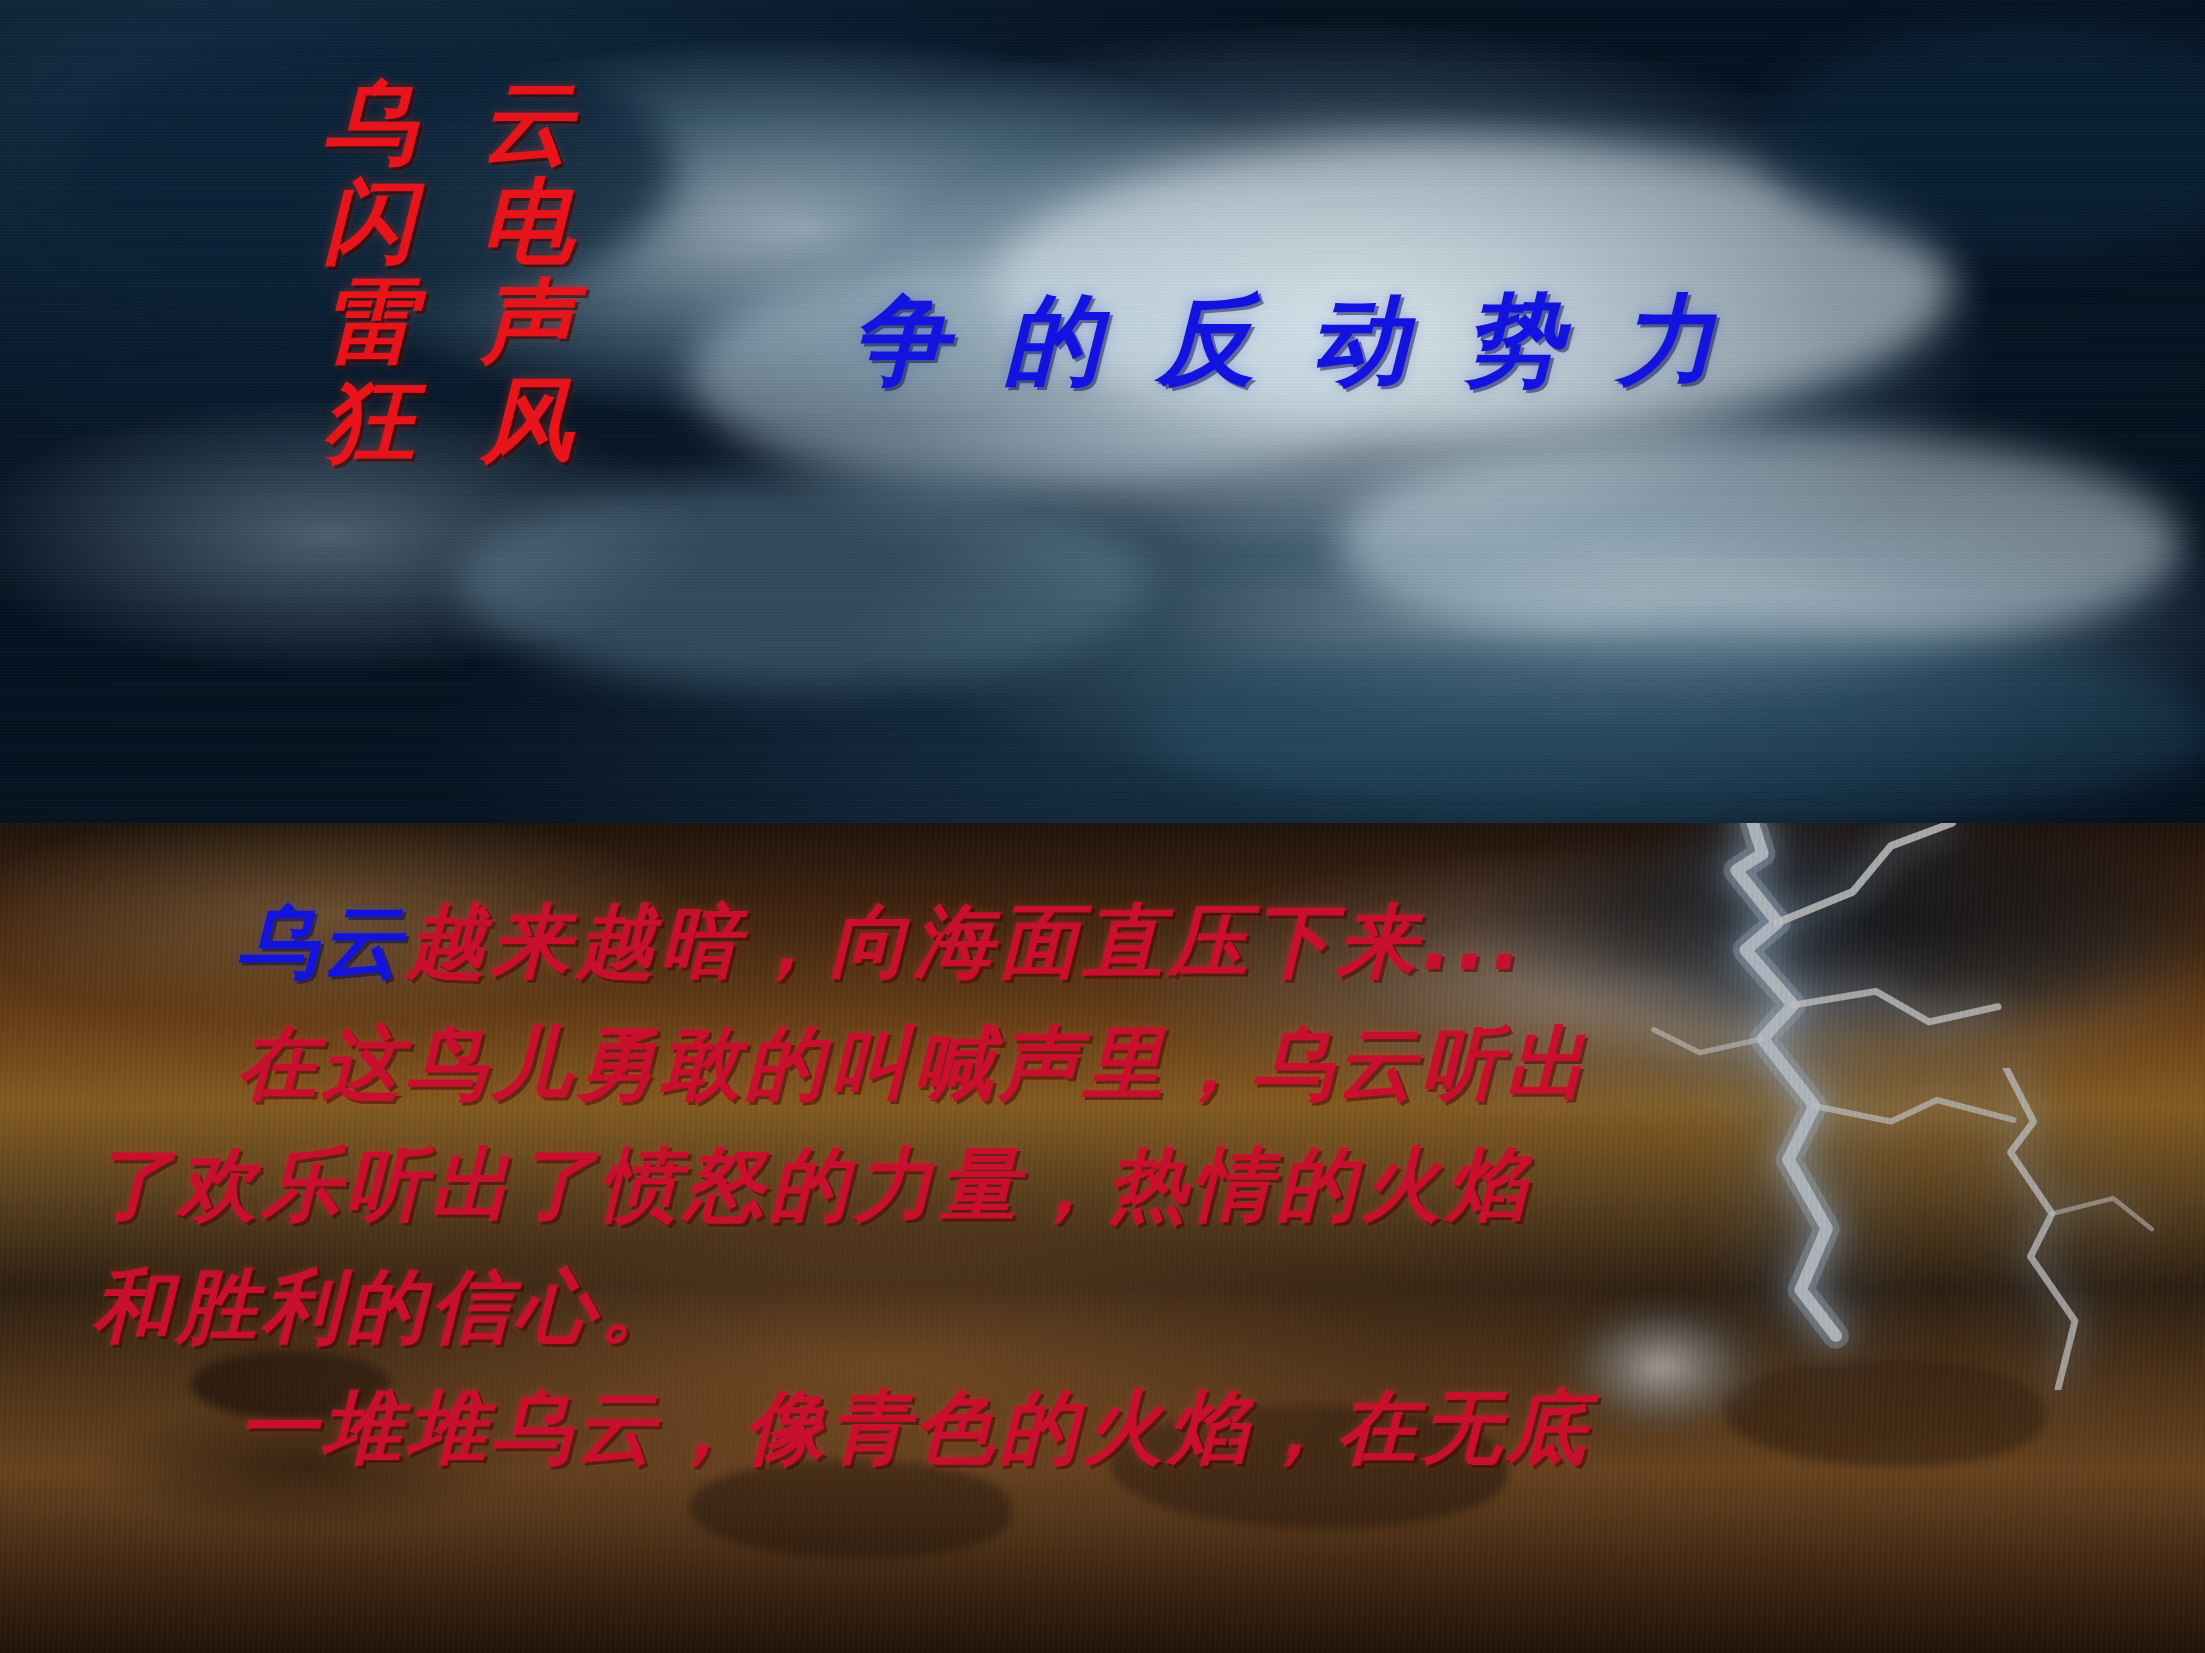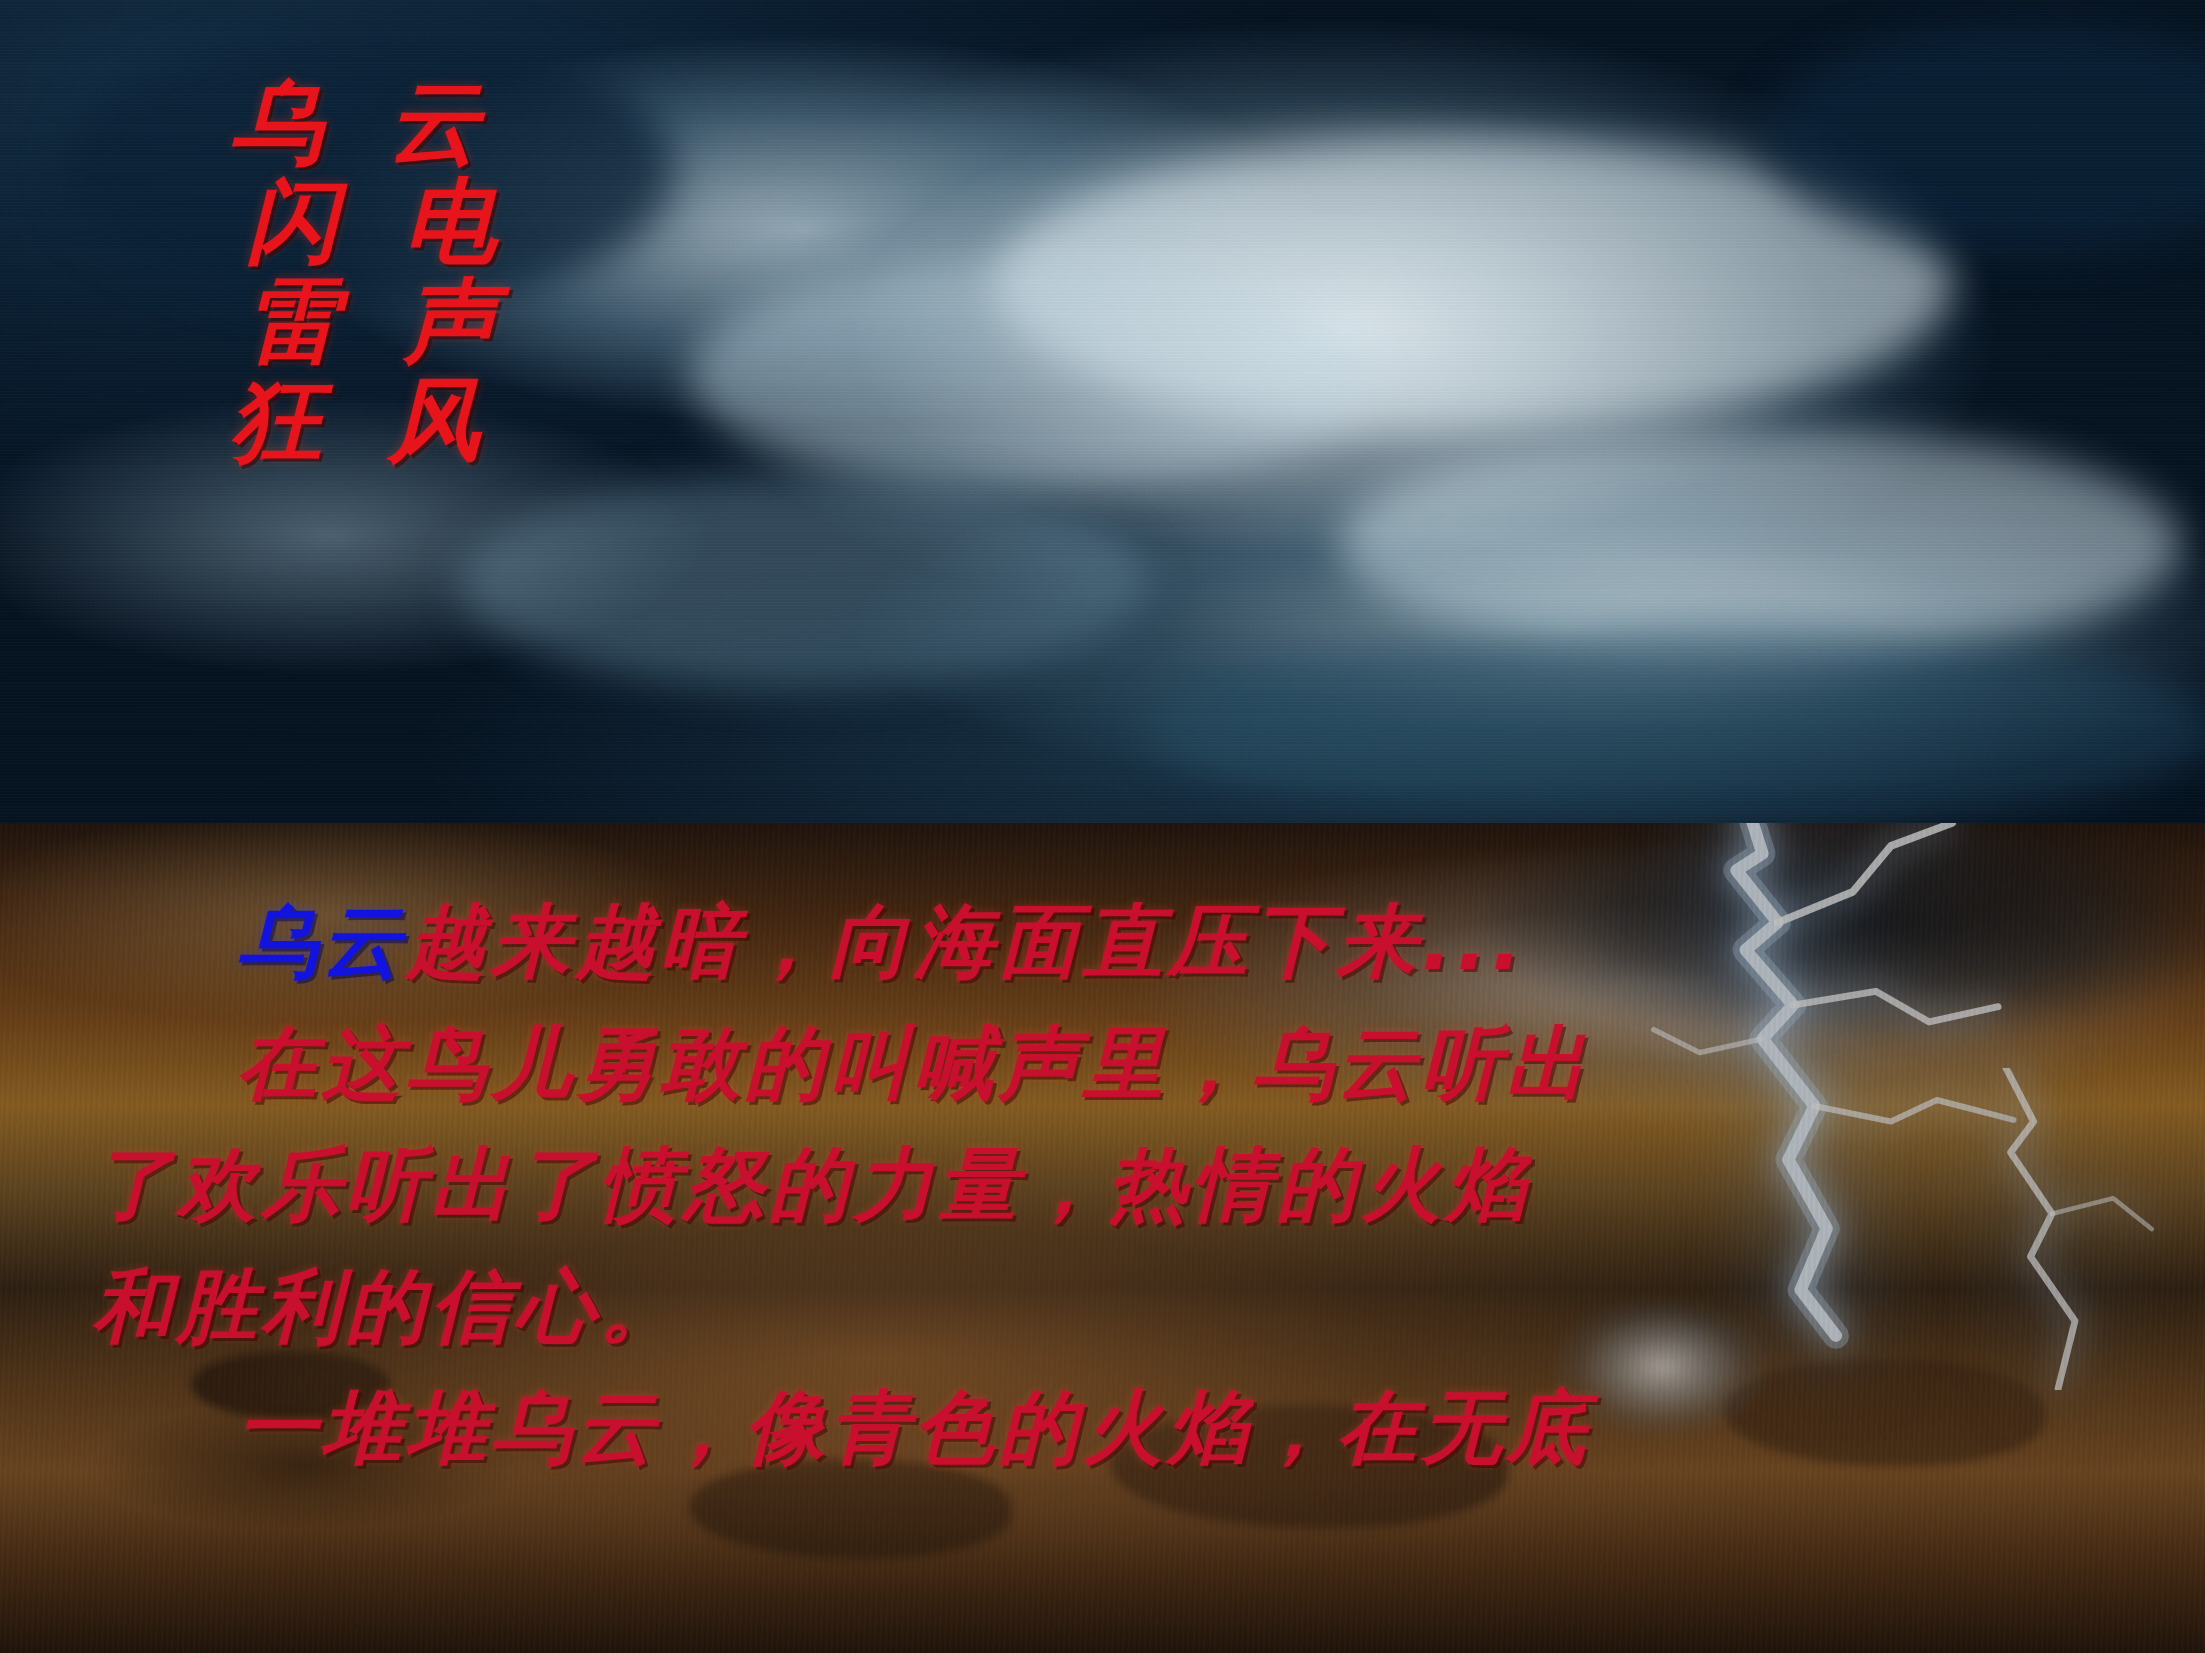--- a/index.html
+++ b/index.html
@@ -104,20 +104,21 @@
     white-space: pre;
   }
 
   
   #left-words {
     position: absolute;
     left: 230px;
     top: 73px;
     width: 360px;
     z-index: 5;
+    text-align: right;
   }
   #left-words .row {
     color: #E8141C;
     font-size: 92px;
     line-height: 1.08;
     letter-spacing: 17px;
     text-shadow:
       3.1px 3.1px 0 rgba(60,0,0,0.55),
       0 0 10.7px rgba(255,60,30,0.35);
   }
@@ -205,20 +206,21 @@
   </div>
 
   <div id="left-words">
     <div class="cn row r1">乌 云</div>
     <div class="cn row r2">闪 电</div>
     <div class="cn row r3">雷 声</div>
     <div class="cn row r4">狂 风</div>
   </div>
 
   <div id="subtitle">
+    <div class="cn l2">争 的 反 动 势 力</div>
   </div>
 
   <div id="body-text">
     <div class="cn ln indent"><span class="blue-word">乌云</span><span>越来越暗，向海面直压下来...</span></div>
     <div class="cn ln indent">在这鸟儿勇敢的叫喊声里，乌云听出</div>
     <div class="cn ln">了欢乐听出了愤怒的力量，热情的火焰</div>
     <div class="cn ln">和胜利的信心。</div>
     <div class="cn ln indent">一堆堆乌云，像青色的火焰，在无底</div>
   </div>
 

